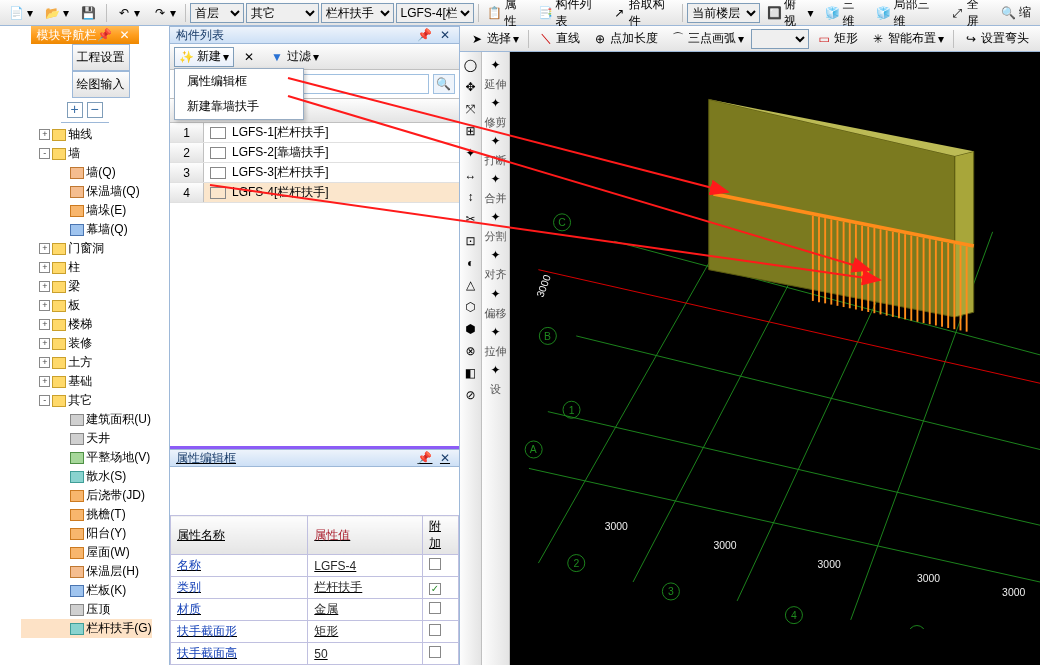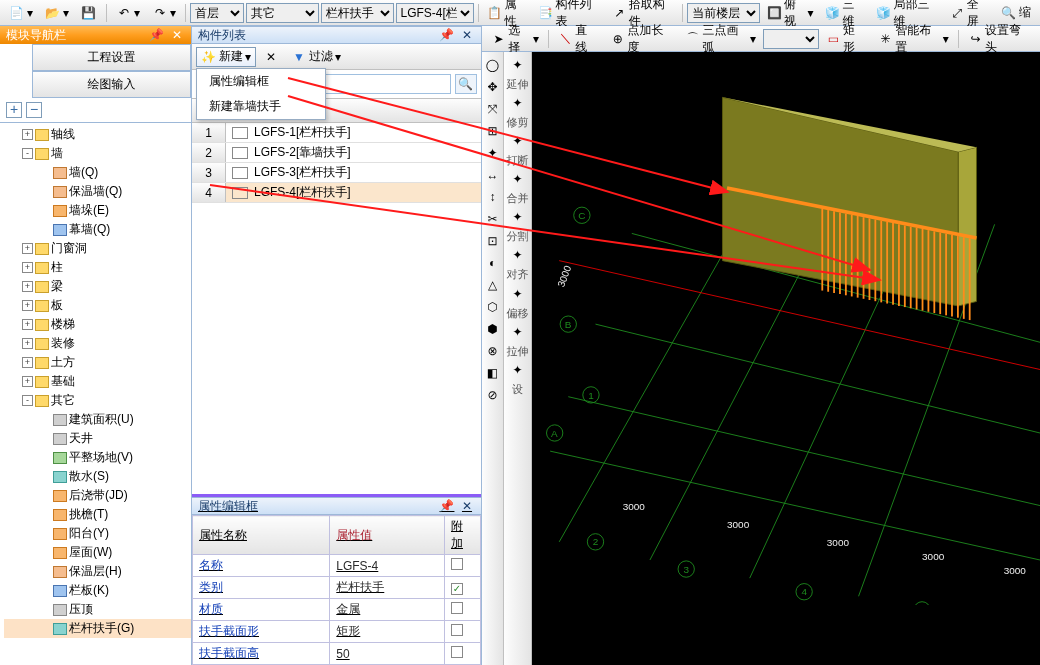--- a/index.html
+++ b/index.html
@@ -4,21 +4,21 @@
 <style>
 * { box-sizing: border-box; margin: 0; padding: 0; font-family: "Microsoft YaHei", SimSun, sans-serif; font-size: 12px; }
 body { background: #f0f0f0; width: 1040px; height: 665px; overflow: hidden; display: flex; flex-direction: column; }
 .toolbar-row { display: flex; align-items: center; height: 26px; background: linear-gradient(#fdfdfd,#e4e4e4); border-bottom: 1px solid #9db8d8; gap: 2px; padding: 0 4px; }
 .tb-btn { display: flex; align-items: center; gap: 2px; padding: 1px 4px; height: 20px; cursor: pointer; border: 1px solid transparent; }
 .tb-sep { width: 1px; height: 18px; background: #c0c0c0; margin: 0 2px; }
 .ico { width: 16px; height: 16px; display: inline-flex; align-items: center; justify-content: center; font-size: 12px; }
 select.cmb { height: 20px; border: 1px solid #7f9db9; font-size: 12px; }
 .main-row { display: flex; flex: 1; height: calc(665px - 52px); }
 
-.left-panel { width: 192px; display: flex; flex-direction: column; border-right: 1px solid #9db8d8; background: #fff; }
+.left-panel { width: 170px; display: flex; flex-direction: column; border-right: 1px solid #9db8d8; background: #fff; align-items: center; }
 .panel-title { background: linear-gradient(#ffbb55,#ff9e1f,#ee8800); color: #fff; padding: 2px 6px; display: flex; justify-content: space-between; align-items: center; height: 18px; }
 .panel-title-blue { background: linear-gradient(#edf3fb,#cde0f6); color: #1a3d6a; border: 1px solid #9db8d8; border-left: none; border-right: none; }
 .sect-btn-row { display: flex; margin-left: 32px; }
 .sect-btn { flex: 1; text-align: center; padding: 4px; border: 1px solid #9db8d8; background: linear-gradient(#fdfdfd,#e4e4e4); cursor: pointer; }
 .pm-row { display: flex; gap: 4px; padding: 4px 6px; border-bottom: 1px solid #9db8d8; }
 .pm { width: 16px; height: 16px; border: 1px solid #7f9db9; text-align: center; line-height: 12px; font-size: 14px; color: #3a6ea5; cursor: pointer; background: #fff; }
 .tree { flex: 1; overflow: auto; padding: 2px 0 6px 4px; }
 .tree .node { white-space: nowrap; padding: 1px 0; display: flex; align-items: center; gap: 2px; cursor: pointer; }
 .tree .exp { width: 11px; height: 11px; border: 1px solid #888; display: inline-flex; align-items: center; justify-content: center; font-size: 9px; line-height: 9px; color: #444; background: #fff; }
 .tree .sp1 { width: 16px; display: inline-block; }
@@ -43,21 +43,21 @@
 .search-row .sbtn { width: 22px; height: 20px; border: 1px solid #a0c0e0; background: #eef4fb; cursor: pointer; display: flex; align-items: center; justify-content: center; }
 .list-hdr { background: linear-gradient(#fdfdfd,#e4e4e4); border-bottom: 1px solid #c0c0c0; padding: 3px 0 3px 56px; color: #aa1f2e; }
 .list-body { flex: 0 0 auto; }
 .list-row { display: flex; align-items: center; border-bottom: 1px solid #e0e0e0; height: 20px; cursor: pointer; }
 .list-row.sel { background: #fbe6cc; }
 .list-row .rn { width: 34px; text-align: center; background: linear-gradient(#fdfdfd,#e4e4e4); border-right: 1px solid #c0c0c0; height: 100%; line-height: 20px; }
 .list-row .rbox { width: 16px; height: 12px; border: 1px solid #888; margin: 0 4px 0 6px; }
 .list-row .rlabel { flex: 1; padding-left: 2px; }
 .spacer { flex: 1; }
 .prop-panel { border-top: 3px solid #8b5cf6; text-decoration: underline; }
-.prop-table { width: 100%; border-collapse: collapse; }
+.prop-table { width: 100%; border-collapse: collapse; margin-top: 48px; }
 .prop-table th, .prop-table td { border: 1px solid #c0c0e0; padding: 2px 6px; text-align: left; height: 20px; }
 .prop-table th { background: linear-gradient(#fdfdfd,#e4e4e4); font-weight: normal; }
 .prop-val { color: #2a2a2a; }
 .prop-key { color: #1642b8; }
 .prop-extra { width: 36px; text-align: center; }
 .chk { width: 12px; height: 12px; border: 1px solid #888; display: inline-block; text-align: center; line-height: 10px; font-size: 10px; color: #2a8a2a; }
 
 .right-area { flex: 1; display: flex; min-width: 0; }
 .vtool { width: 22px; background: linear-gradient(90deg,#fdfdfd,#e4e4e4); border-right: 1px solid #c0c0c0; display: flex; flex-direction: column; align-items: center; gap: 4px; padding-top: 4px; }
 .vtool-wide { width: 28px; }

